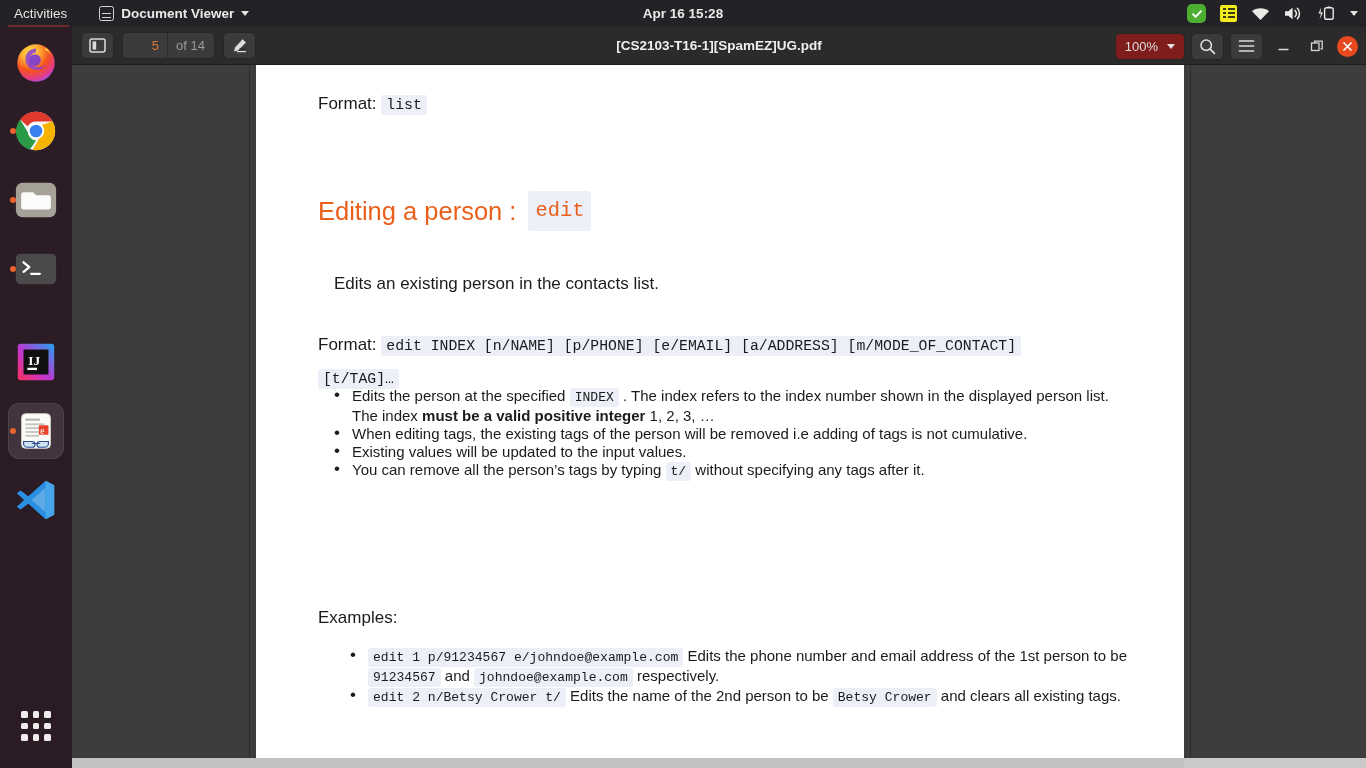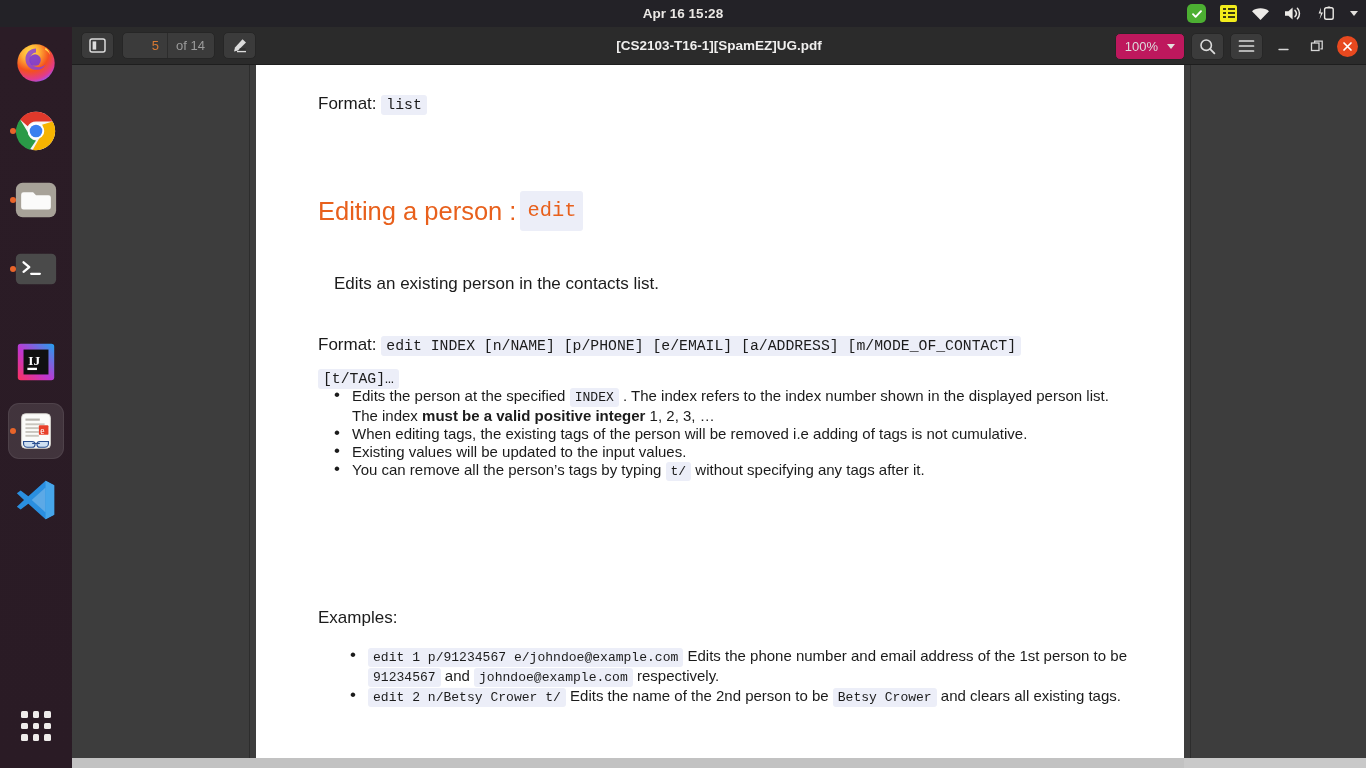--- a/index.html
+++ b/index.html
@@ -165,21 +165,21 @@
     height:27px; line-height:27px;
   }
   #doc-title {
     position:absolute; left:0; right:0; text-align:center;
     font-size: 13.5px; font-weight: 700; color: #f0efee;
     pointer-events:none;
   }
   #zoom-btn {
     display:flex; align-items:center; gap:9px;
     height: 27px; padding: 0 9px;
-    background:#be185d; border:1px solid #262626; border-radius:5px;
+    background:#7f1d1d; border:1px solid #262626; border-radius:5px;
     color:#dcdcdc; font-size:13px;
   }
   .wc { width: 28px; height: 28px; display:flex; align-items:center; justify-content:center; color:#d6d6d6; }
   .wc.close { background:#e8491f; border-radius:50%; width:21px; height:21px; color:#fff; }
 
   
   #docarea {
     position:absolute; top:38px; left:0;
     width: 1294px; height: 703px;
     background: #3d3d3d;
@@ -206,21 +206,21 @@
     position: absolute;
     top: 0; left: 62px;
     width: 812px;
     color: #1c1c1c;
     font-family: "Liberation Sans", sans-serif;
   }
   .para { font-size: 17px; line-height: 29px; color: #1b1b1b; }
   .h2 {
     font-size: 25.5px; color: #e8601c; font-weight: 400;
     line-height: 34px;
-    display: flex; align-items: center; gap: 4px;
+    display: flex; align-items: center; gap: 12px;
   }
   code.cd {
     font-family: "Liberation Mono", "DejaVu Sans Mono", monospace;
     background: #eceef8;
     border-radius: 3px;
     padding: 2px 5px;
     font-size: 0.87em;
     color: #1b1b1b;
     white-space: pre;
   }
@@ -237,20 +237,28 @@
     content: "•";
     position: absolute; left: 16px; top: -1px;
     font-size: 17px; color: #1b1b1b;
   }
   b { font-weight: 700; }
 </style>
 </head>
 <body>
 
 <div id="topbar">
+  <div class="tb-left">
+    <div id="activities">Activities</div>
+    <div id="app-menu">
+      <span class="appicon-doc"></span>
+      <span>Document Viewer</span>
+      <span class="caret-down"></span>
+    </div>
+  </div>
   <div id="clock">Apr 16  15:28</div>
   <div id="tray">
     <div class="tray-ok">
       <svg width="12" height="12" viewBox="0 0 12 12">
           <path d="M2 6.2 L4.6 8.8 L10 3.2" stroke="#fff" stroke-width="1.9" fill="none" stroke-linecap="round" stroke-linejoin="round"></path>
         </svg>
     </div>
     <div class="tray-note"></div>
     <span class="tray-ico">
       <svg width="19" height="14" viewBox="0 0 19 14">

